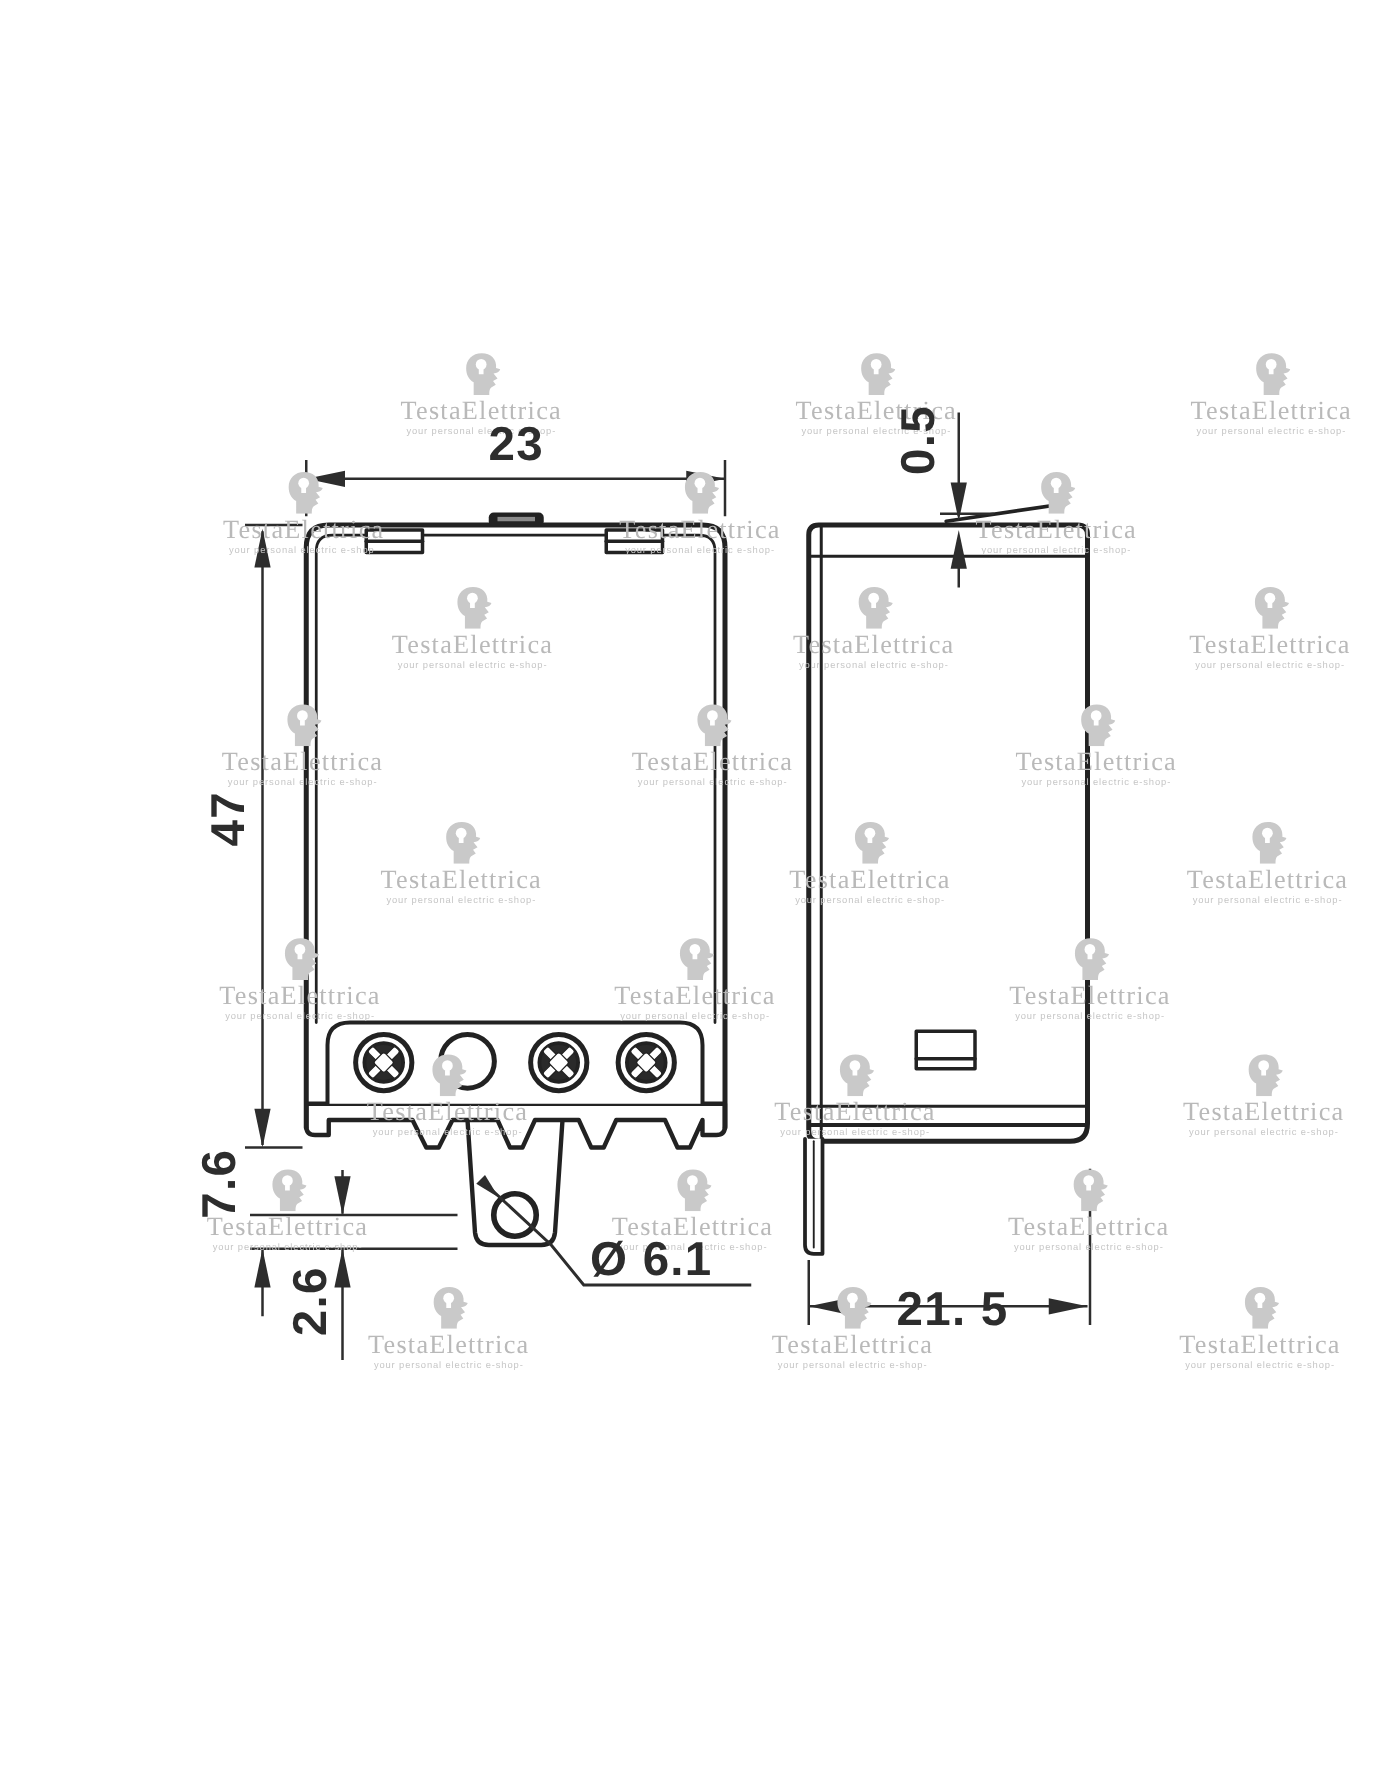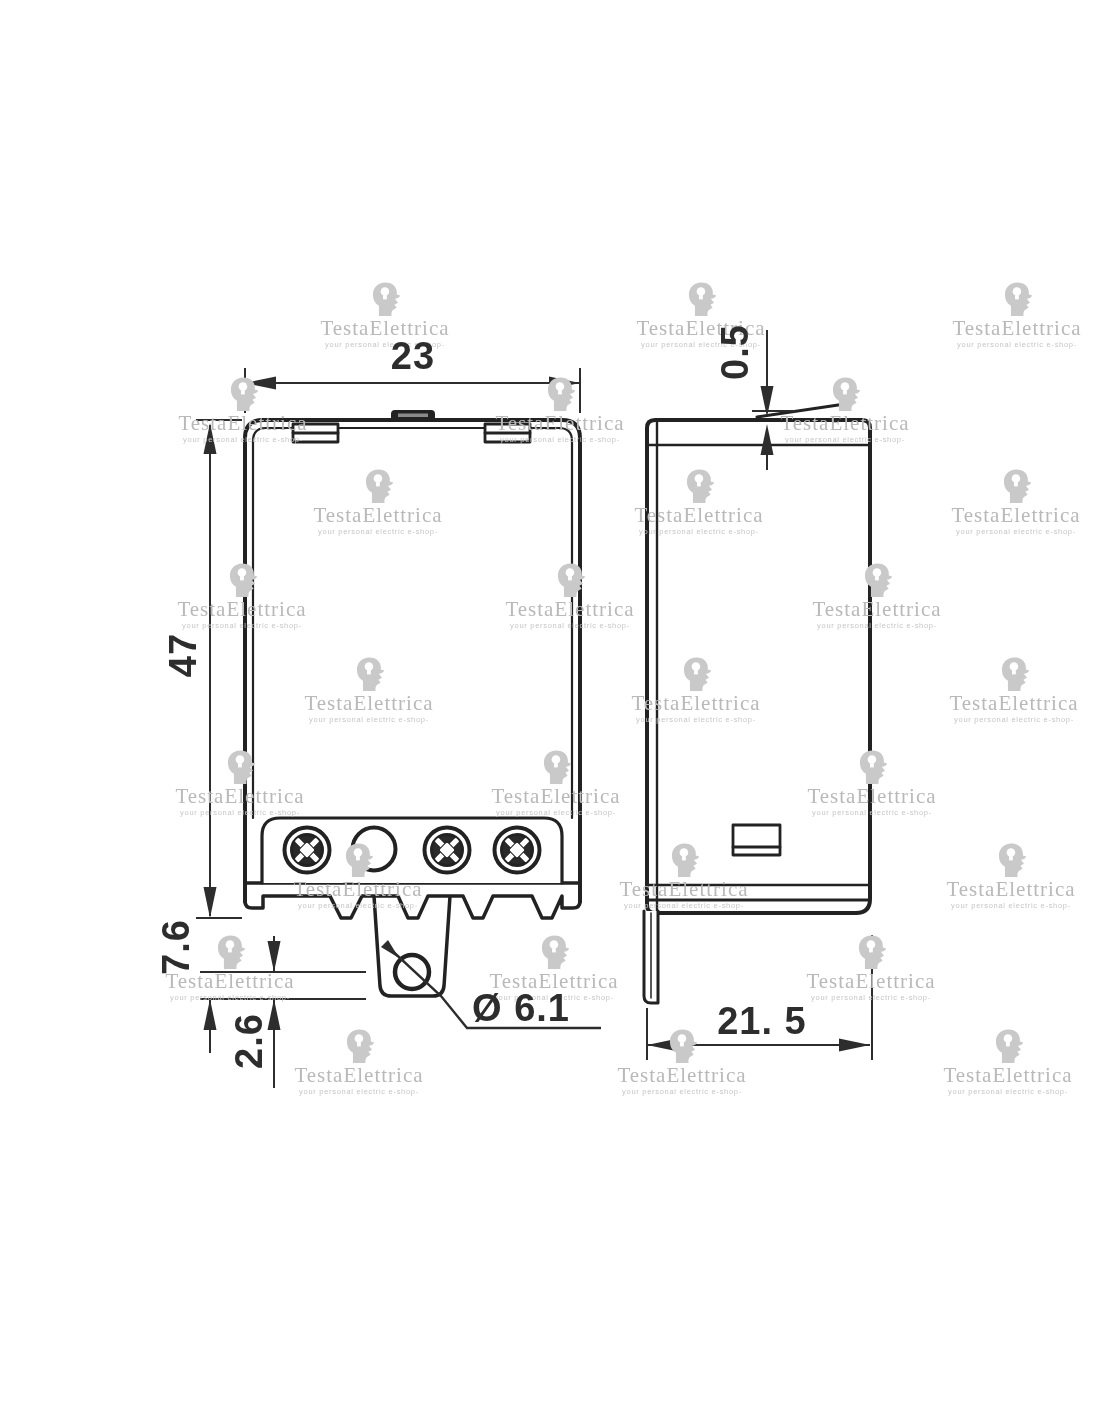--- a/index.html
+++ b/index.html
@@ -340,15 +340,15 @@
         <div class="wm-sub">your personal electric e-shop-</div>
       </div>
     </div>
   <div id="dim-labels">
       <div class="dim-label" style="left: 413px; top: 356px; transform: translate(-50%, -50%);">23</div>
       <div class="dim-label" style="left: 183px; top: 655px; transform: translate(-50%, -50%) rotate(-90deg);">47</div>
       <div class="dim-label" style="left: 176px; top: 947px; transform: translate(-50%, -50%) rotate(-90deg);">7.6</div>
       <div class="dim-label" style="left: 249px; top: 1041px; transform: translate(-50%, -50%) rotate(-90deg);">2.6</div>
       <div class="dim-label" style="left: 521px; top: 1008px; transform: translate(-50%, -50%);">Ø 6.1</div>
       <div class="dim-label" style="left: 735px; top: 352px; transform: translate(-50%, -50%) rotate(-90deg);">0.5</div>
-      <div class="dim-label" style="left: 762px; top: 1021px; transform: translate(-50%, -50%);">21. 5</div>
+      <div class="dim-label" style="left: 762px; top: 1048px; transform: translate(-50%, -50%);">21. 5</div>
     </div>
 </div>
 
 </body></html>

